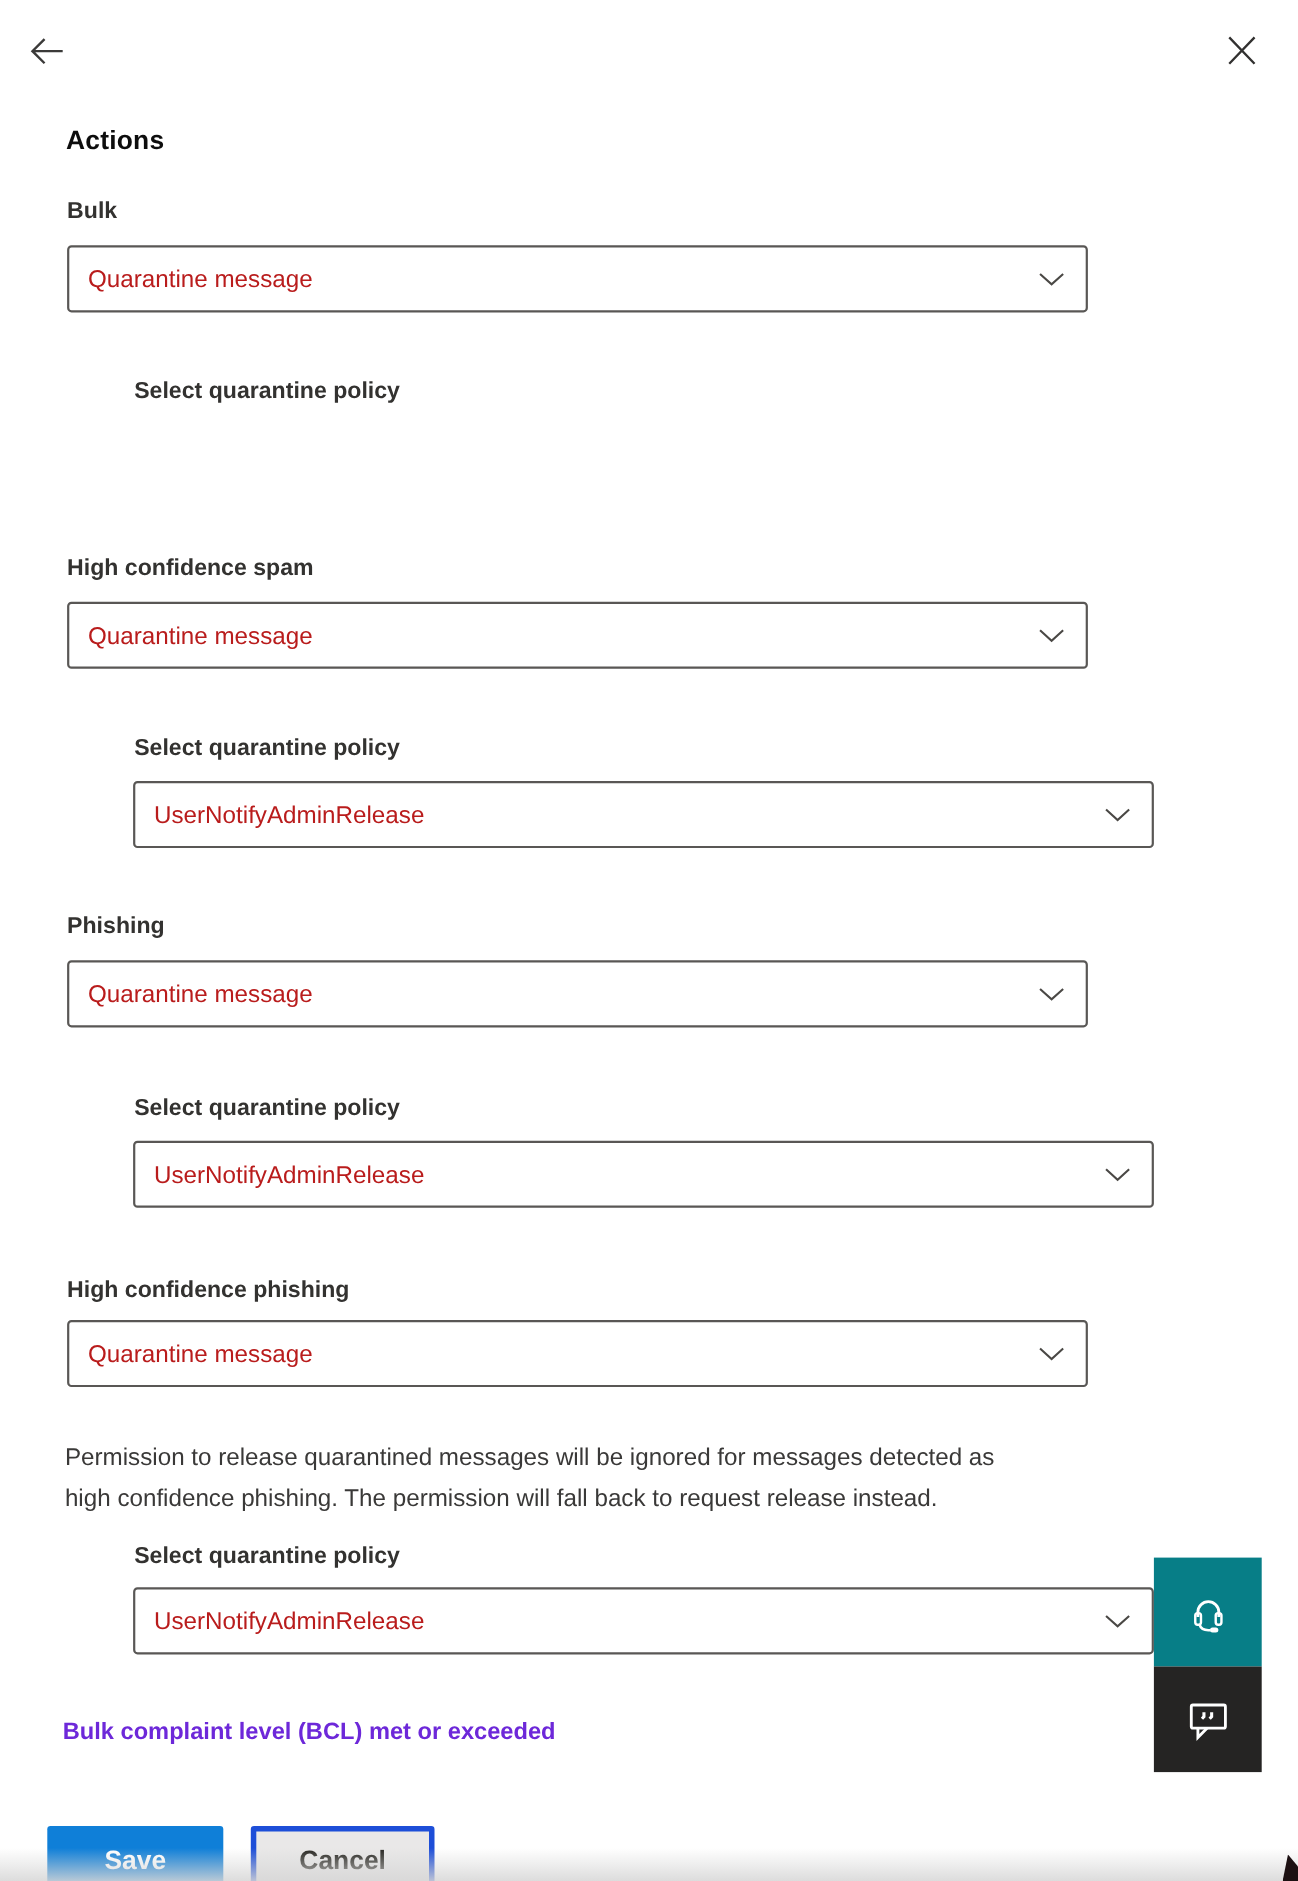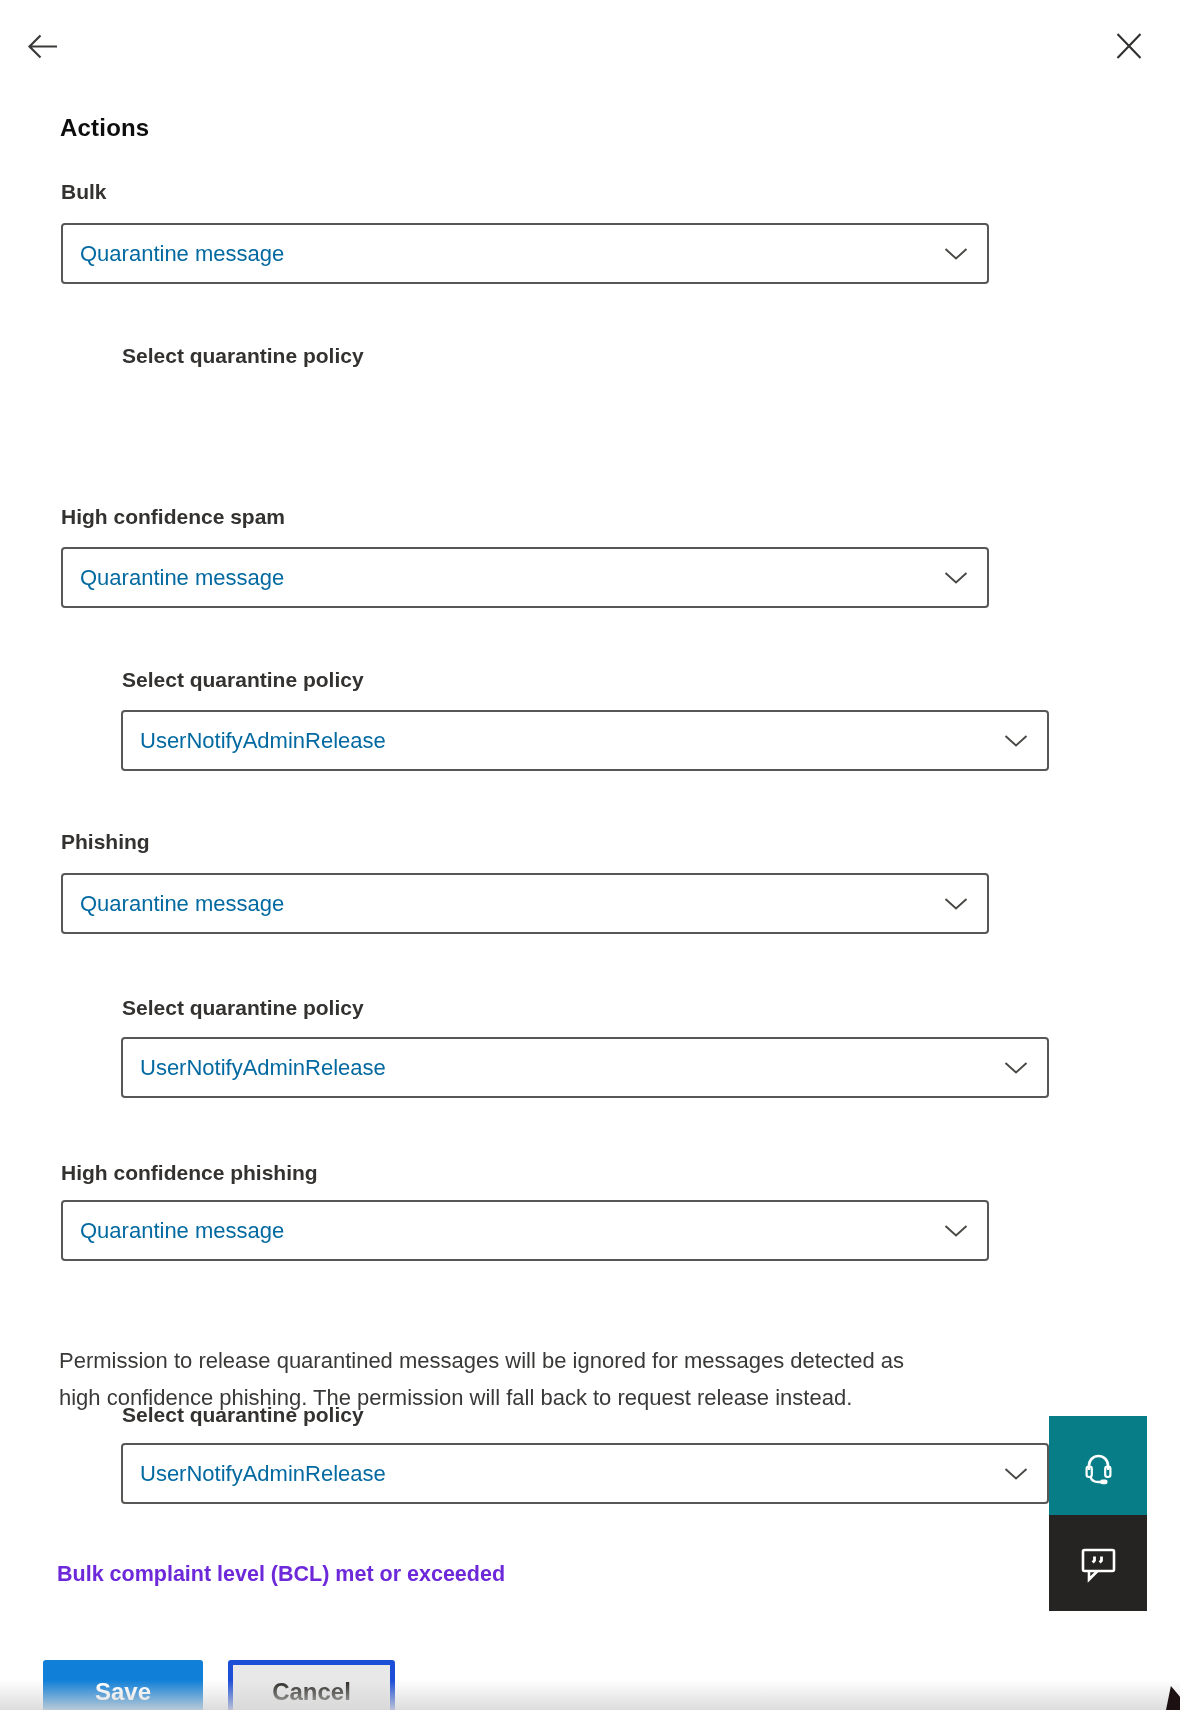--- a/index.html
+++ b/index.html
@@ -10,23 +10,23 @@
   .icon-btn{position:absolute;background:none;border:none;padding:0;cursor:pointer;line-height:0;}
   .icon-btn.back{left:26px;top:31px;width:34px;height:32px;}
   .icon-btn.close{left:1114px;top:31px;width:30px;height:30px;}
   .page-title{position:absolute;left:60px;top:98px;font-size:24px;font-weight:700;color:#0d0d0d;letter-spacing:.2px;}
   .lbl{position:absolute;font-size:21px;font-weight:600;color:#333230;}
   .dd{
     position:absolute;width:928px;height:61px;box-sizing:border-box;
     border:2px solid #595755;border-radius:4px;background:#fff;
     display:flex;align-items:center;padding:0 52px 0 17px;cursor:pointer;
   }
-  .dd-val{font-size:22px;color:#0369a1;white-space:nowrap;overflow:hidden;}
+  .dd-val{font-size:22px;color:#b91c1c;white-space:nowrap;overflow:hidden;}
   .chev{position:absolute;right:19px;top:50%;transform:translateY(-50%);line-height:0;}
-  .note{position:absolute;left:59px;top:1306px;font-size:22px;color:#3a3938;line-height:37px;margin-top:36px;}
+  .note{position:absolute;left:59px;top:1306px;font-size:22px;color:#3a3938;line-height:37px;}
   .trunc-heading{position:absolute;left:57px;top:1562px;font-size:21.5px;font-weight:600;color:#6d28d9;white-space:nowrap;}
   .footer{position:absolute;left:0;top:1586px;width:1180px;height:124px;background:#ffffff;z-index:5;}
   .btn{position:absolute;top:34px;height:63px;border-radius:3px;font-family:inherit;
        font-size:24px;font-weight:600;cursor:pointer;margin-top:40px;}
   .btn.save{left:43px;width:160px;background:#0f7fd8;border:none;color:#ffffff;}
   .btn.cancel{left:228px;width:167px;background:#e9e8e8;border:5px solid #1d4ed8;color:#25241f;}
   .widget{position:absolute;left:1049px;width:98px;border:none;padding:0;cursor:pointer;z-index:10;
           display:flex;align-items:center;justify-content:center;line-height:0;}
   .widget.help{top:1416px;height:99px;background:#077e87;}
   .widget.feedback{top:1515px;height:96px;background:#252423;}

